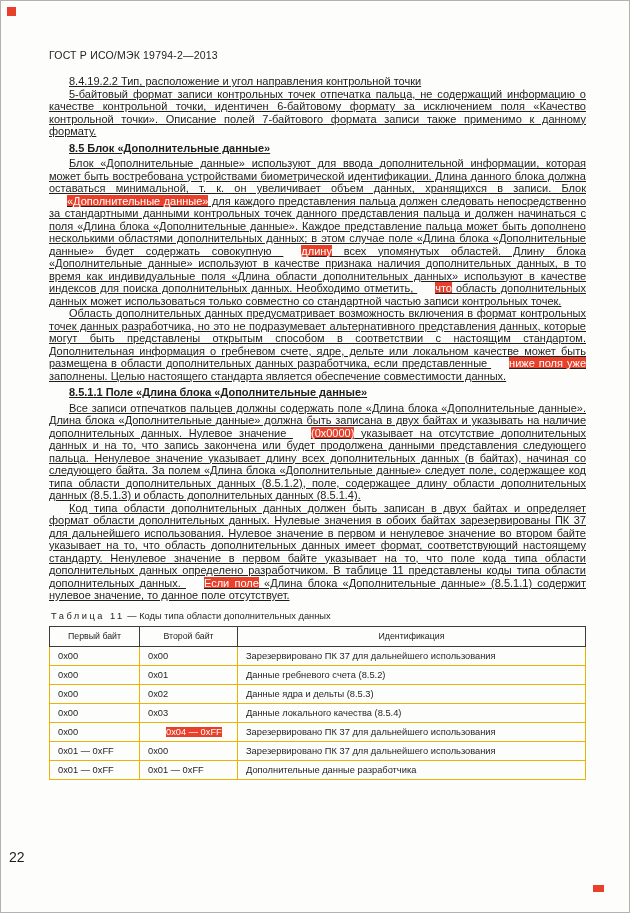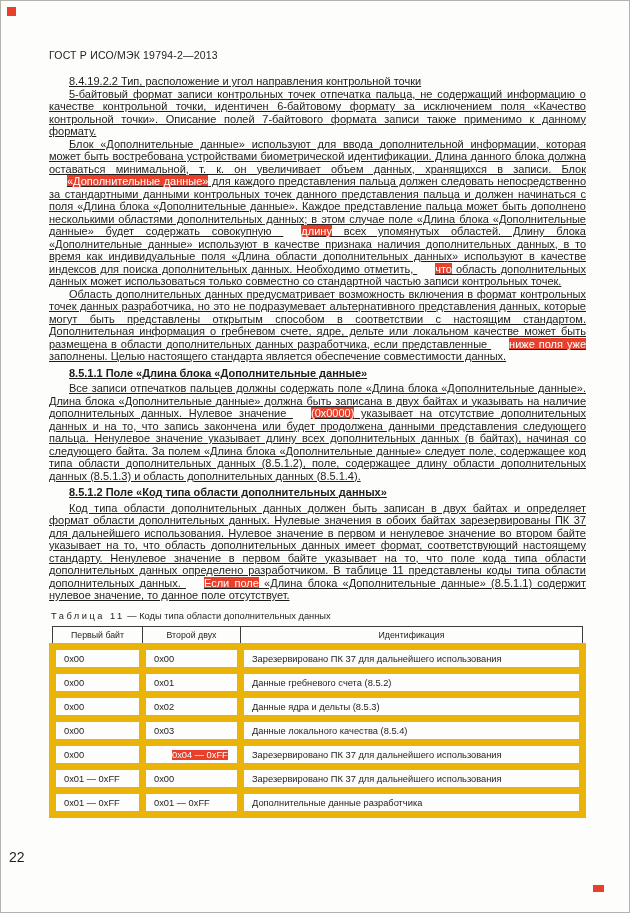--- a/index.html
+++ b/index.html
@@ -19,61 +19,61 @@
   .para.heading { font-weight:bold; margin:4px 0 3px; }
   .hl { background:var(--hl,#e8402b); color:#ffffff;margin-left:18px; }
   .tbl-caption { margin:9px 2px 5px; font-size:9.3px; text-indent:0; }
   .tbl-caption .cap-label { letter-spacing:2.5px; }
   table.data { width:100%; border-collapse:collapse; font-size:9.3px; table-layout:fixed; }
   table.data th {
     border:1px solid #3c3c3c; font-weight:normal; font-size:8.8px;
     text-align:center; vertical-align:middle; padding:0 4px; height:20px;
   }
   table.data td {
-    border:7px solid #eab308; text-align:left; vertical-align:middle;
+    border:1px solid #eab308; text-align:left; vertical-align:middle;
     padding:4px 8px 3px; height:19px; overflow:hidden; white-space:nowrap;
   }
   .page-number { position:absolute; left:8px; top:848px; font-size:14px; }
 </style>
 </head>
 <body>
 
 <div class="page">
 
   <div class="corner-mark top-left"></div>
 
   <div class="doc-header">ГОСТ Р ИСО/МЭК 19794-2—2013</div>
 
   <div class="content">
 
     <div id="paragraphs">
         <p class="para"><span>8.4.19.2.2 Тип, расположение и угол направления контрольной точки</span></p>
         <p class="para"><span>5-байтовый формат записи контрольных точек отпечатка пальца, не содержащий информацию о качестве контрольной точки, идентичен 6-байтовому формату за исключением поля «Качество контрольной точки». Описание полей 7-байтового формата записи также применимо к данному формату.</span></p>
+        <p class="para heading"><span>8.5 Блок «Дополнительные данные»</span></p>
         <p class="para"><span>Блок «Дополнительные данные» используют для ввода дополнительной информации, которая может быть востребована устройствами биометрической идентификации. Длина данного блока должна оставаться минимальной, т. к. он увеличивает объем данных, хранящихся в записи. Блок </span><span class="hl">«Дополнительные данные»</span><span> для каждого представления пальца должен следовать непосредственно за стандартными данными контрольных точек данного представления пальца и должен начинаться с поля «Длина блока «Дополнительные данные». Каждое представление пальца может быть дополнено несколькими областями дополнительных данных; в этом случае поле «Длина блока «Дополнительные данные» будет содержать совокупную </span><span class="hl">длину</span><span> всех упомянутых областей. Длину блока «Дополнительные данные» используют в качестве признака наличия дополнительных данных, в то время как индивидуальные поля «Длина области дополнительных данных» используют в качестве индексов для поиска дополнительных данных. Необходимо отметить, </span><span class="hl">что</span><span> область дополнительных данных может использоваться только совместно со стандартной частью записи контрольных точек.</span></p>
         <p class="para"><span>Область дополнительных данных предусматривает возможность включения в формат контрольных точек данных разработчика, но это не подразумевает альтернативного представления данных, которые могут быть представлены открытым способом в соответствии с настоящим стандартом. Дополнительная информация о гребневом счете, ядре, дельте или локальном качестве может быть размещена в области дополнительных данных разработчика, если представленные </span><span class="hl">ниже поля уже</span><span> заполнены. Целью настоящего стандарта является обеспечение совместимости данных.</span></p>
         <p class="para heading"><span>8.5.1.1 Поле «Длина блока «Дополнительные данные»</span></p>
         <p class="para"><span>Все записи отпечатков пальцев должны содержать поле «Длина блока «Дополнительные данные». Длина блока «Дополнительные данные» должна быть записана в двух байтах и указывать на наличие дополнительных данных. Нулевое значение </span><span class="hl">(0x0000)</span><span> указывает на отсутствие дополнительных данных и на то, что запись закончена или будет продолжена данными представления следующего пальца. Ненулевое значение указывает длину всех дополнительных данных (в байтах), начиная со следующего байта. За полем «Длина блока «Дополнительные данные» следует поле, содержащее код типа области дополнительных данных (8.5.1.2), поле, содержащее длину области дополнительных данных (8.5.1.3) и область дополнительных данных (8.5.1.4).</span></p>
-        <p class="para heading"><span>8.5.1.2 Поле «Код типа области дополнительных данных»</span></p>
         <p class="para"><span>Код типа области дополнительных данных должен быть записан в двух байтах и определяет формат области дополнительных данных. Нулевые значения в обоих байтах зарезервированы ПК 37 для дальнейшего использования. Нулевое значение в первом и ненулевое значение во втором байте указывает на то, что область дополнительных данных имеет формат, соответствующий настоящему стандарту. Ненулевое значение в первом байте указывает на то, что поле кода типа области дополнительных данных определено разработчиком. В таблице 11 представлены коды типа области дополнительных данных. </span><span class="hl">Если поле</span><span> «Длина блока «Дополнительные данные» (8.5.1.1) содержит нулевое значение, то данное поле отсутствует.</span></p>
       </div>
 
     <p class="tbl-caption">
       <span class="cap-label">Таблица 11</span><span> — Коды типа области дополнительных данных</span>
     </p>
 
     <table class="data">
       <colgroup>
         <col style="width:90px">
         <col style="width:98px">
         <col>
       </colgroup>
       <thead>
         <tr>
           <th>Первый байт</th>
-          <th>Второй двух</th>
+          <th>Второй байт</th>
           <th>Идентификация</th>
         </tr>
       </thead>
       <tbody id="table-body">
           <tr>
             <td><span>0x00</span></td>
             <td><span>0x00</span></td>
             <td><span>Зарезервировано ПК 37 для дальнейшего использования</span></td>
           </tr>
           <tr>

